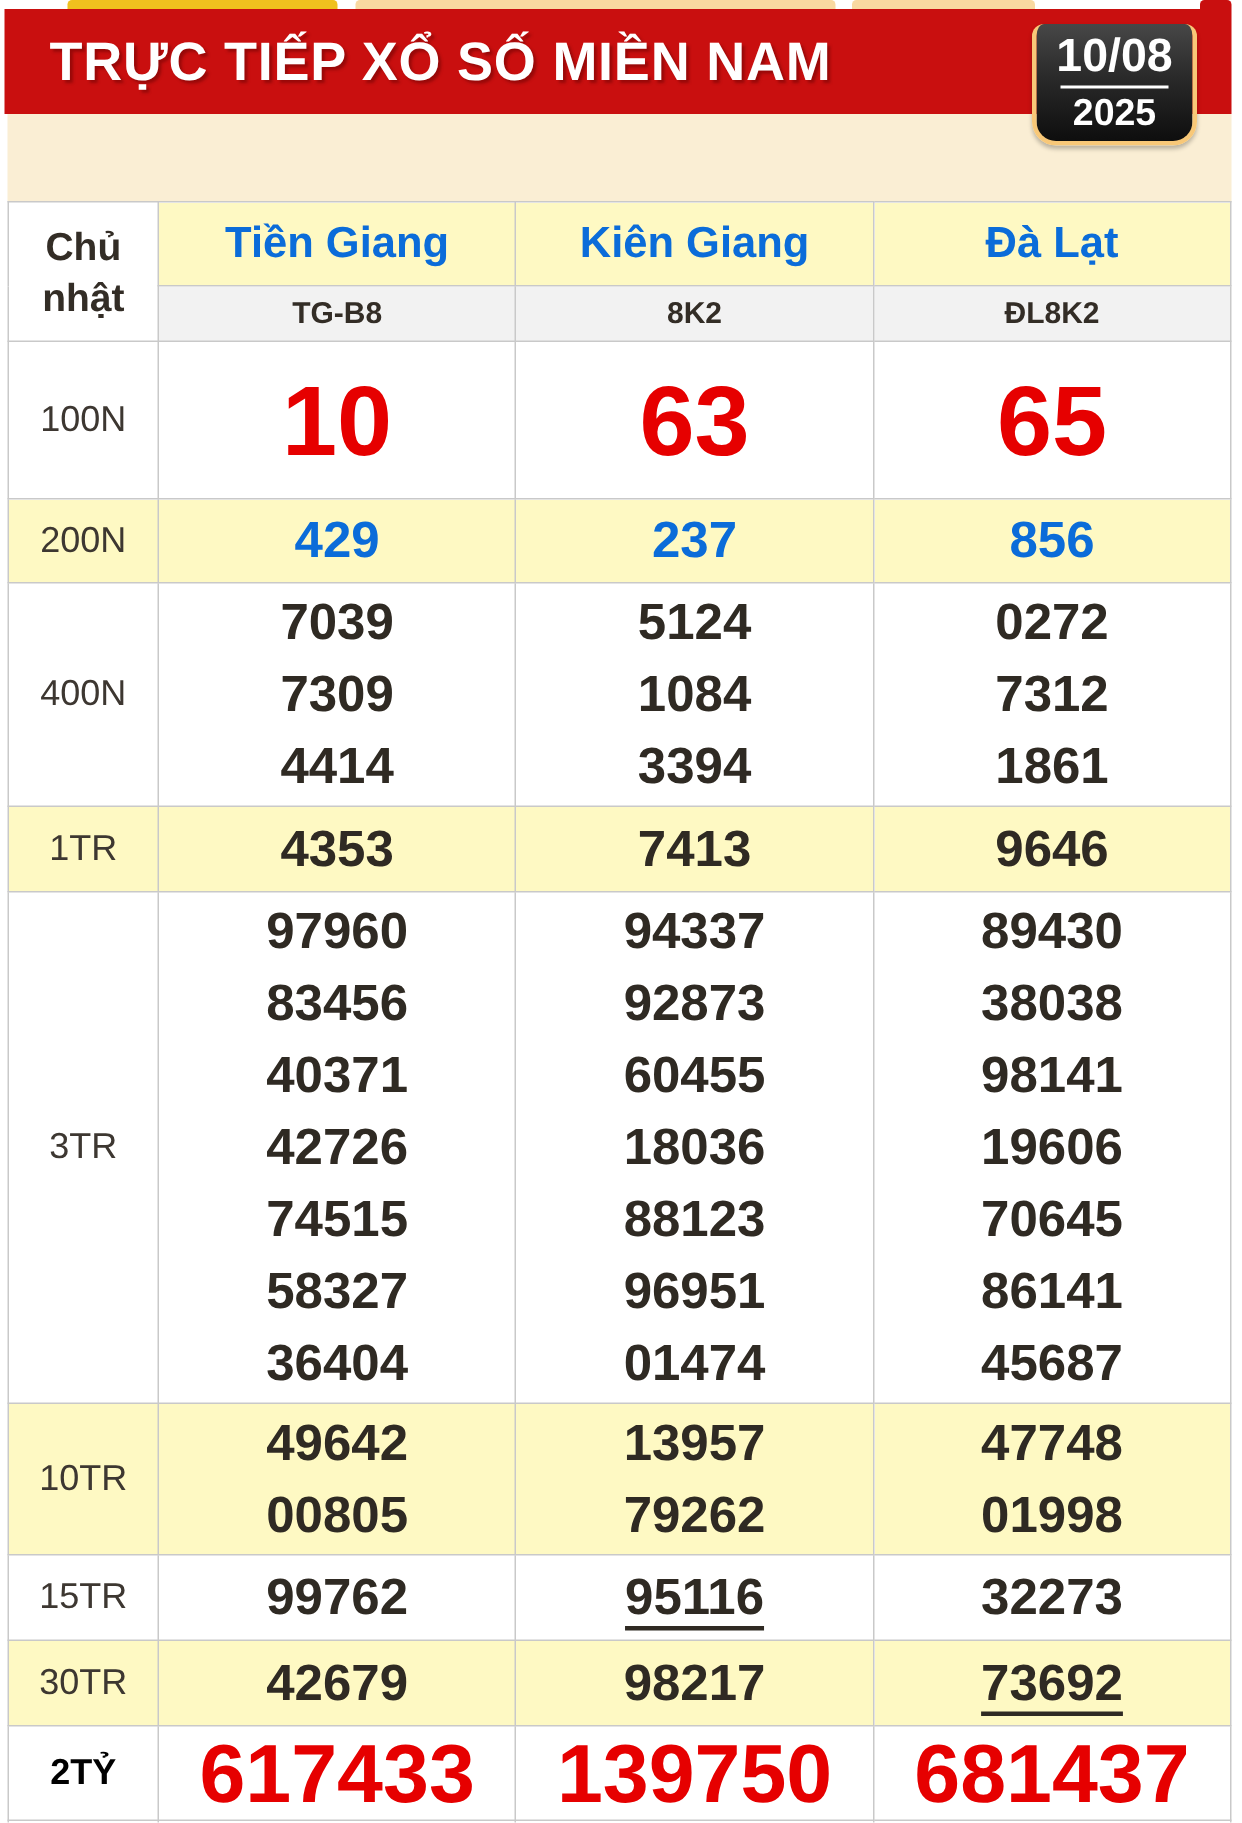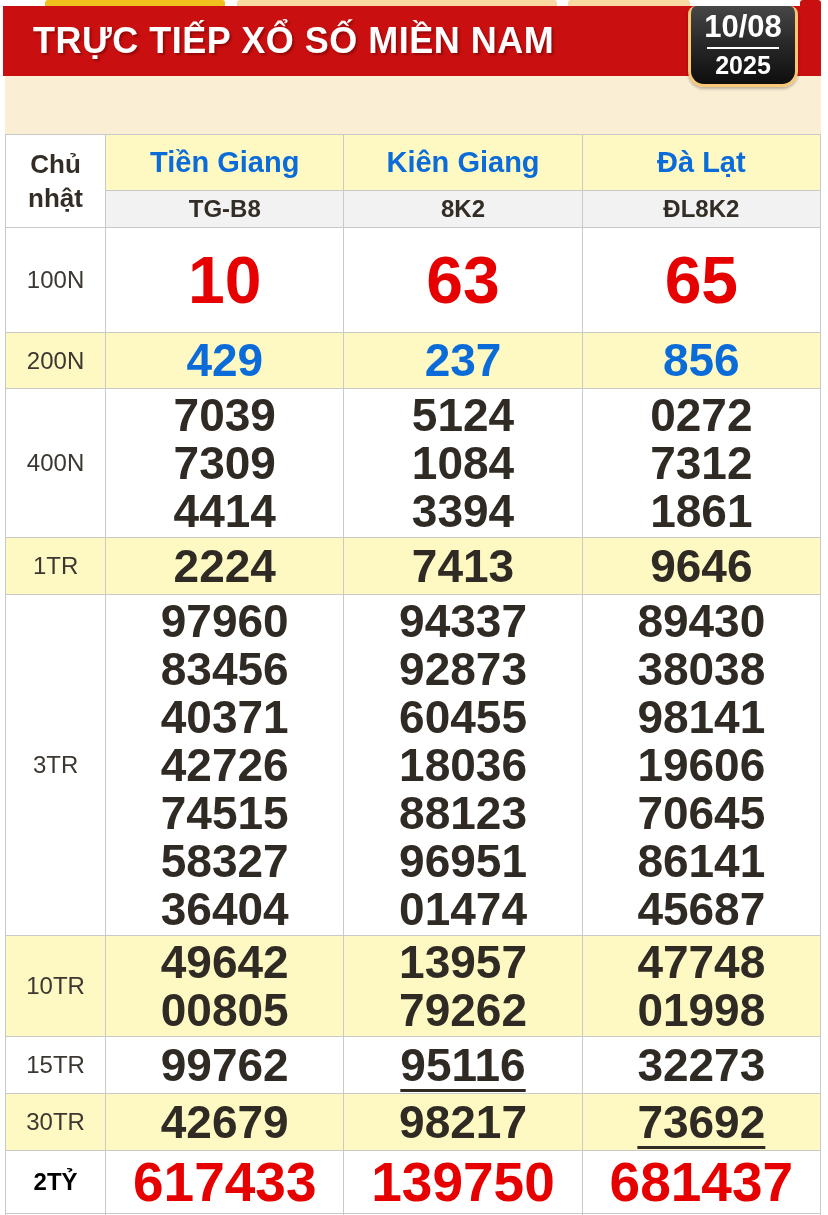--- a/index.html
+++ b/index.html
@@ -20,21 +20,21 @@
     margin:0 7px 0 3px;height:70px;background:#c90f0f;
     display:flex;align-items:center;padding-left:30px;box-sizing:border-box;text-align:center;
   }
   .red-bar .title{
     color:#ffffff;font-size:36px;font-weight:bold;letter-spacing:.5px;
     text-shadow:2px 2px 2px rgba(90,0,0,.45);white-space:nowrap;
   }
 
   
   .date-badge{
-    position:absolute;top:6px;left:688px;width:104px;height:78px;z-index:6;
+    position:absolute;top:16px;left:688px;width:104px;height:78px;z-index:6;
     background:linear-gradient(#474747,#2a2a2a 45%,#0e0e0e);
     border:3px solid #f8c878;border-top-width:0;
     border-radius:8px 8px 16px 16px;text-align:center;color:#fff;
     box-shadow:0 2px 3px rgba(0,0,0,.25);
   }
   .date-badge .dm{font-size:31px;font-weight:bold;line-height:38px;padding-top:2px;}
   .date-badge .line{width:72px;height:2px;background:#ffffff;margin:1px auto 2px auto;}
   .date-badge .yr{font-size:25px;font-weight:bold;line-height:28px;}
 
   
@@ -47,24 +47,24 @@
   }
   table.prize td{
     border:1px solid #c9c9c9;text-align:center;vertical-align:middle;
     padding:2px 0;overflow:hidden;
   }
   col.c-label{width:100px;}
   col.c-prov{width:238px;}
   tr.shade td{background:#fef9c3;}
   td.day-cell{font-size:26px;font-weight:bold;color:#332d26;line-height:34px;background:#ffffff;}
   td.prov-cell{height:51px;font-size:29px;font-weight:bold;color:#0b6cd9;background:#fef9c3;cursor:pointer;}
-  tr.code-row td{height:32px;font-size:24px;font-weight:bold;color:#332d26;background:#f2f2f2;}
+  tr.code-row td{height:32px;font-size:20px;font-weight:bold;color:#332d26;background:#f2f2f2;}
   td.label{font-size:24px;font-weight:normal;color:#3d3731;}
   td.label.bold{font-weight:bold;color:#000000;}
-  td.vals div{font-size:46px;font-weight:bold;color:#2f2a23;line-height:48px;}
+  td.vals div{font-size:34px;font-weight:bold;color:#2f2a23;line-height:48px;}
   tr.r-special td{height:100px;}
   tr.r-special td.vals div{font-size:66px;color:#e60000;line-height:100px;}
   tr.r-blue td{height:51px;}
   tr.r-blue td.vals div{color:#0b6cd9;line-height:51px;}
   tr.r-single td{height:52px;}
   tr.r-single td.vals div{line-height:52px;}
   tr.r-jackpot td{height:58px;}
   tr.r-jackpot td.vals div{font-size:55px;color:#e60000;line-height:58px;}
   td.vals div.underline{
     text-decoration:underline;text-decoration-thickness:3px;text-underline-offset:8px;
@@ -150,21 +150,21 @@
         </td>
         <td class="vals">
           <div>0272</div>
           <div>7312</div>
           <div>1861</div>
         </td>
       </tr>
       <tr class="shade r-single">
         <td class="label">1TR</td>
         <td class="vals">
-          <div>2224</div>
+          <div>4353</div>
         </td>
         <td class="vals">
           <div>7413</div>
         </td>
         <td class="vals">
           <div>9646</div>
         </td>
       </tr>
       <tr class="">
         <td class="label">3TR</td>

